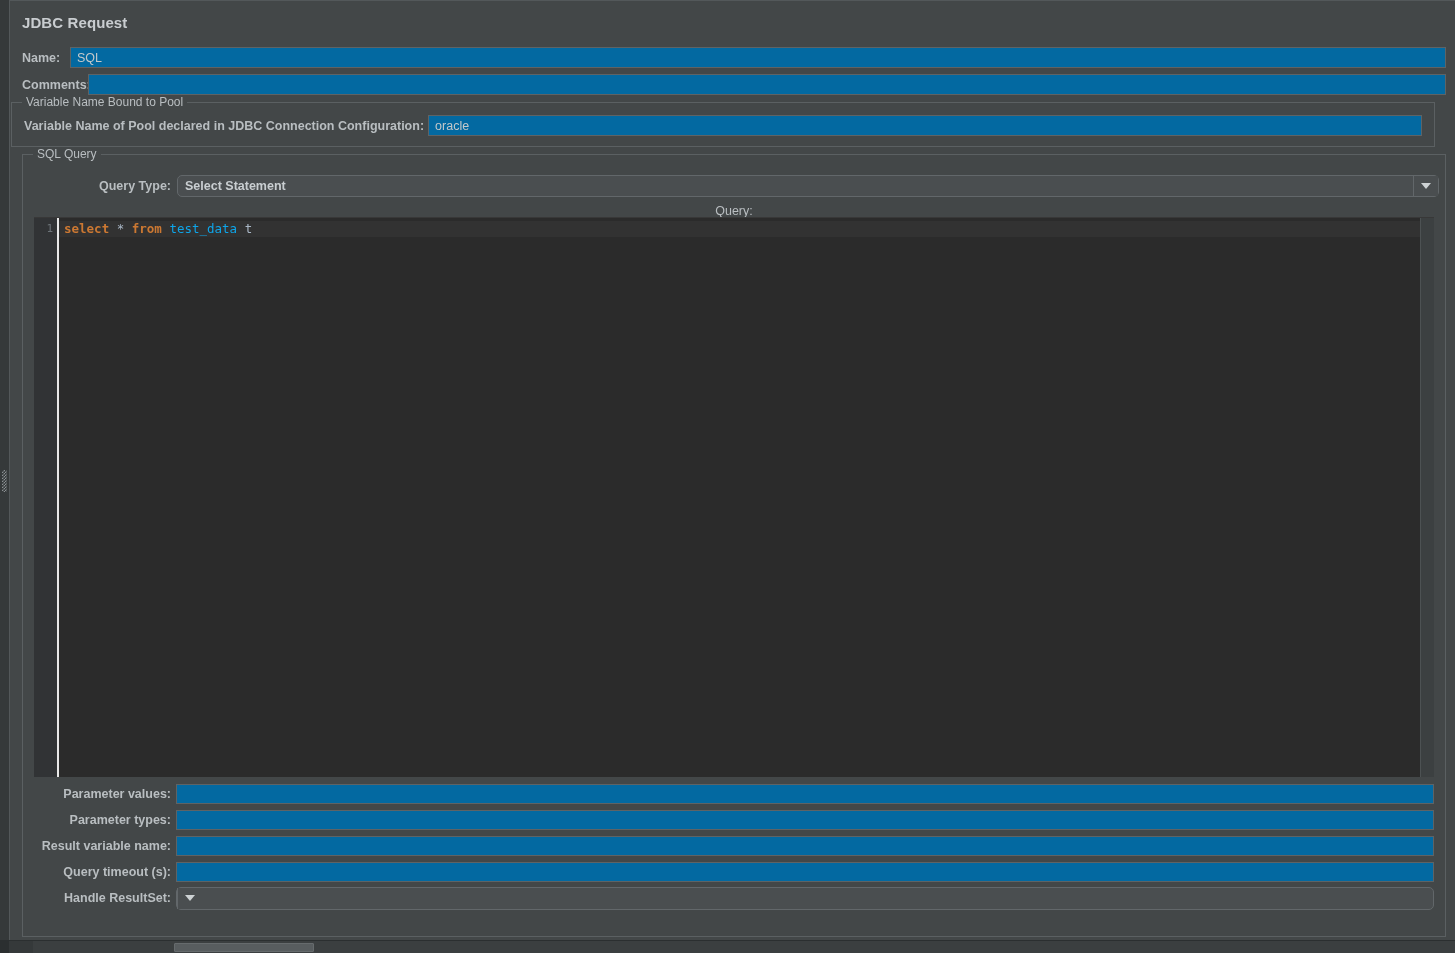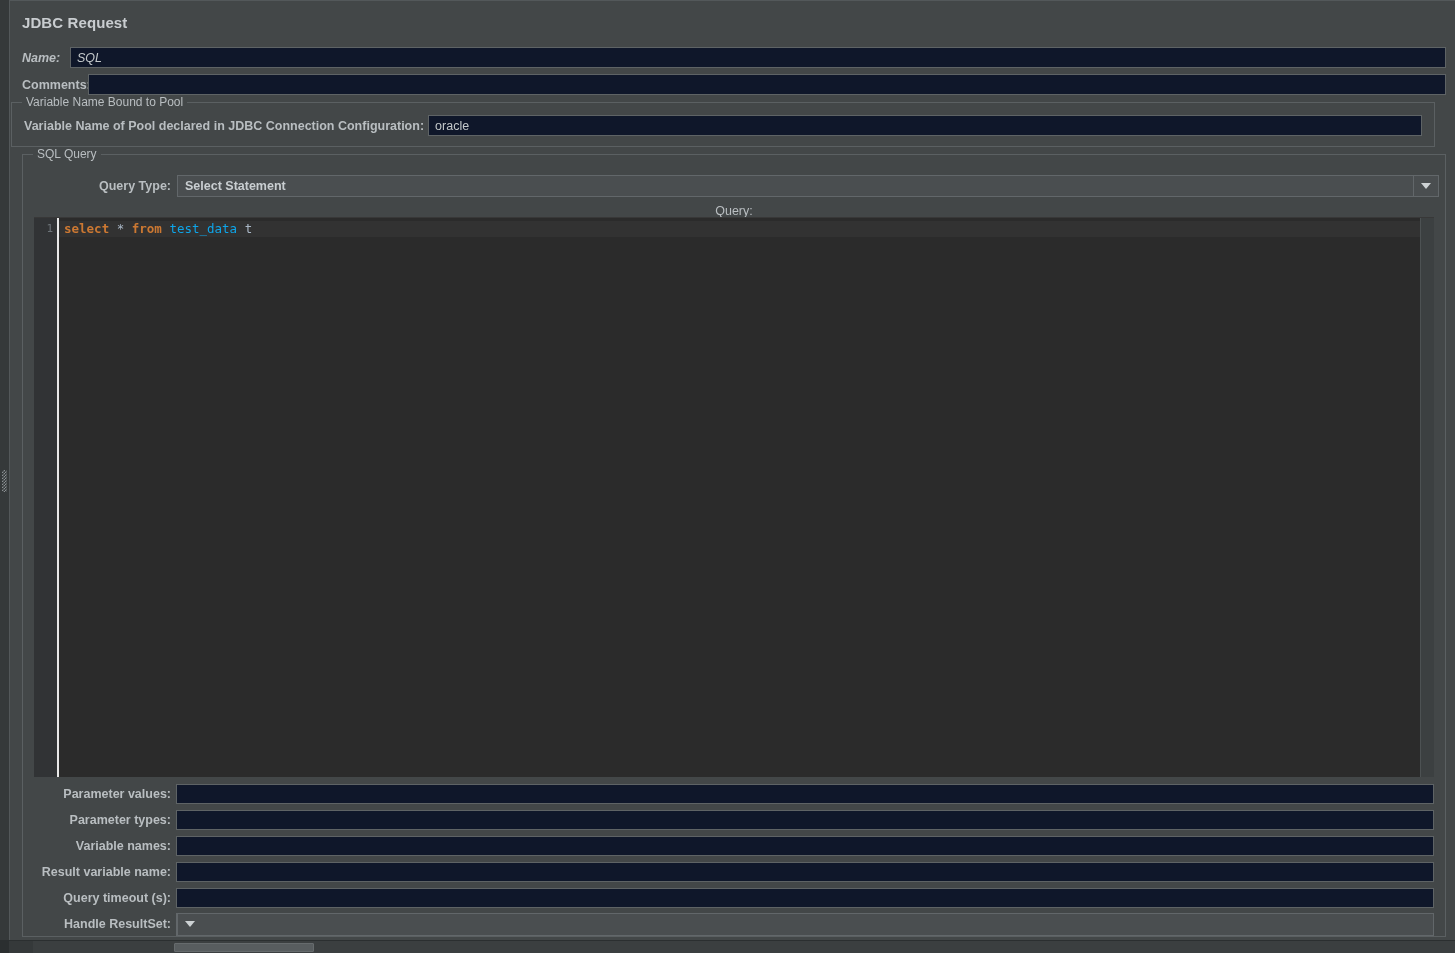--- a/index.html
+++ b/index.html
@@ -68,36 +68,36 @@
   
   .lbl {
     font-size: 12.5px;
     font-weight: bold;
     color: #b9bec1;
     white-space: nowrap;
   }
 
   
   .tf {
-    background: #0f172a;
+    background: #0369a1;
     border: 1px solid #5e6365;
     box-sizing: border-box;
     color: #c3c8ca;
     font-size: 12.5px;
     font-family: "Liberation Sans", sans-serif;
     display: flex;
     align-items: center;
     padding-left: 6px;
     height: 21px;
     overflow: hidden;
     white-space: nowrap;
   }
 
   
-  .row-name { position: absolute; left: 12px; top: 46px; width: 1424px; height: 21px; display: flex; align-items: center; font-style: italic; }
+  .row-name { position: absolute; left: 12px; top: 46px; width: 1424px; height: 21px; display: flex; align-items: center; }
   .row-name .lbl { width: 48px; }
   .row-name .tf { flex: 1; }
 
   
   .row-comments { position: absolute; left: 12px; top: 73px; width: 1424px; height: 21px; display: flex; align-items: center; }
   .row-comments .lbl { width: 66px; }
   .row-comments .tf { flex: 1; }
 
   
   .group {
@@ -141,21 +141,21 @@
   
   .combo {
     flex: 1;
     height: 22px;
     background: #4a4e50;
     border: 1px solid #62676a;
     box-sizing: border-box;
     display: flex;
     align-items: center;
     position: relative;
-    border-radius: 0;
+    border-radius: 5px;
   }
   .combo .combo-text {
     flex: 1;
     padding-left: 7px;
     font-size: 12.5px;
     font-weight: bold;
     color: #c9ced1;
     white-space: nowrap;
     overflow: hidden;
   }
@@ -349,24 +349,20 @@
       <div class="bform" id="bform">
           <div class="brow">
             <span class="lbl">Parameter values:</span>
             <div class="tf"></div>
           </div>
           <div class="brow">
             <span class="lbl">Parameter types:</span>
             <div class="tf"></div>
           </div>
           <div class="brow">
-            <span class="lbl">Variable names:</span>
-            <div class="tf"></div>
-          </div>
-          <div class="brow">
             <span class="lbl">Result variable name:</span>
             <div class="tf"></div>
           </div>
           <div class="brow">
             <span class="lbl">Query timeout (s):</span>
             <div class="tf"></div>
           </div>
           <div class="brow">
             <span class="lbl">Handle ResultSet:</span>
             <div class="combo">

